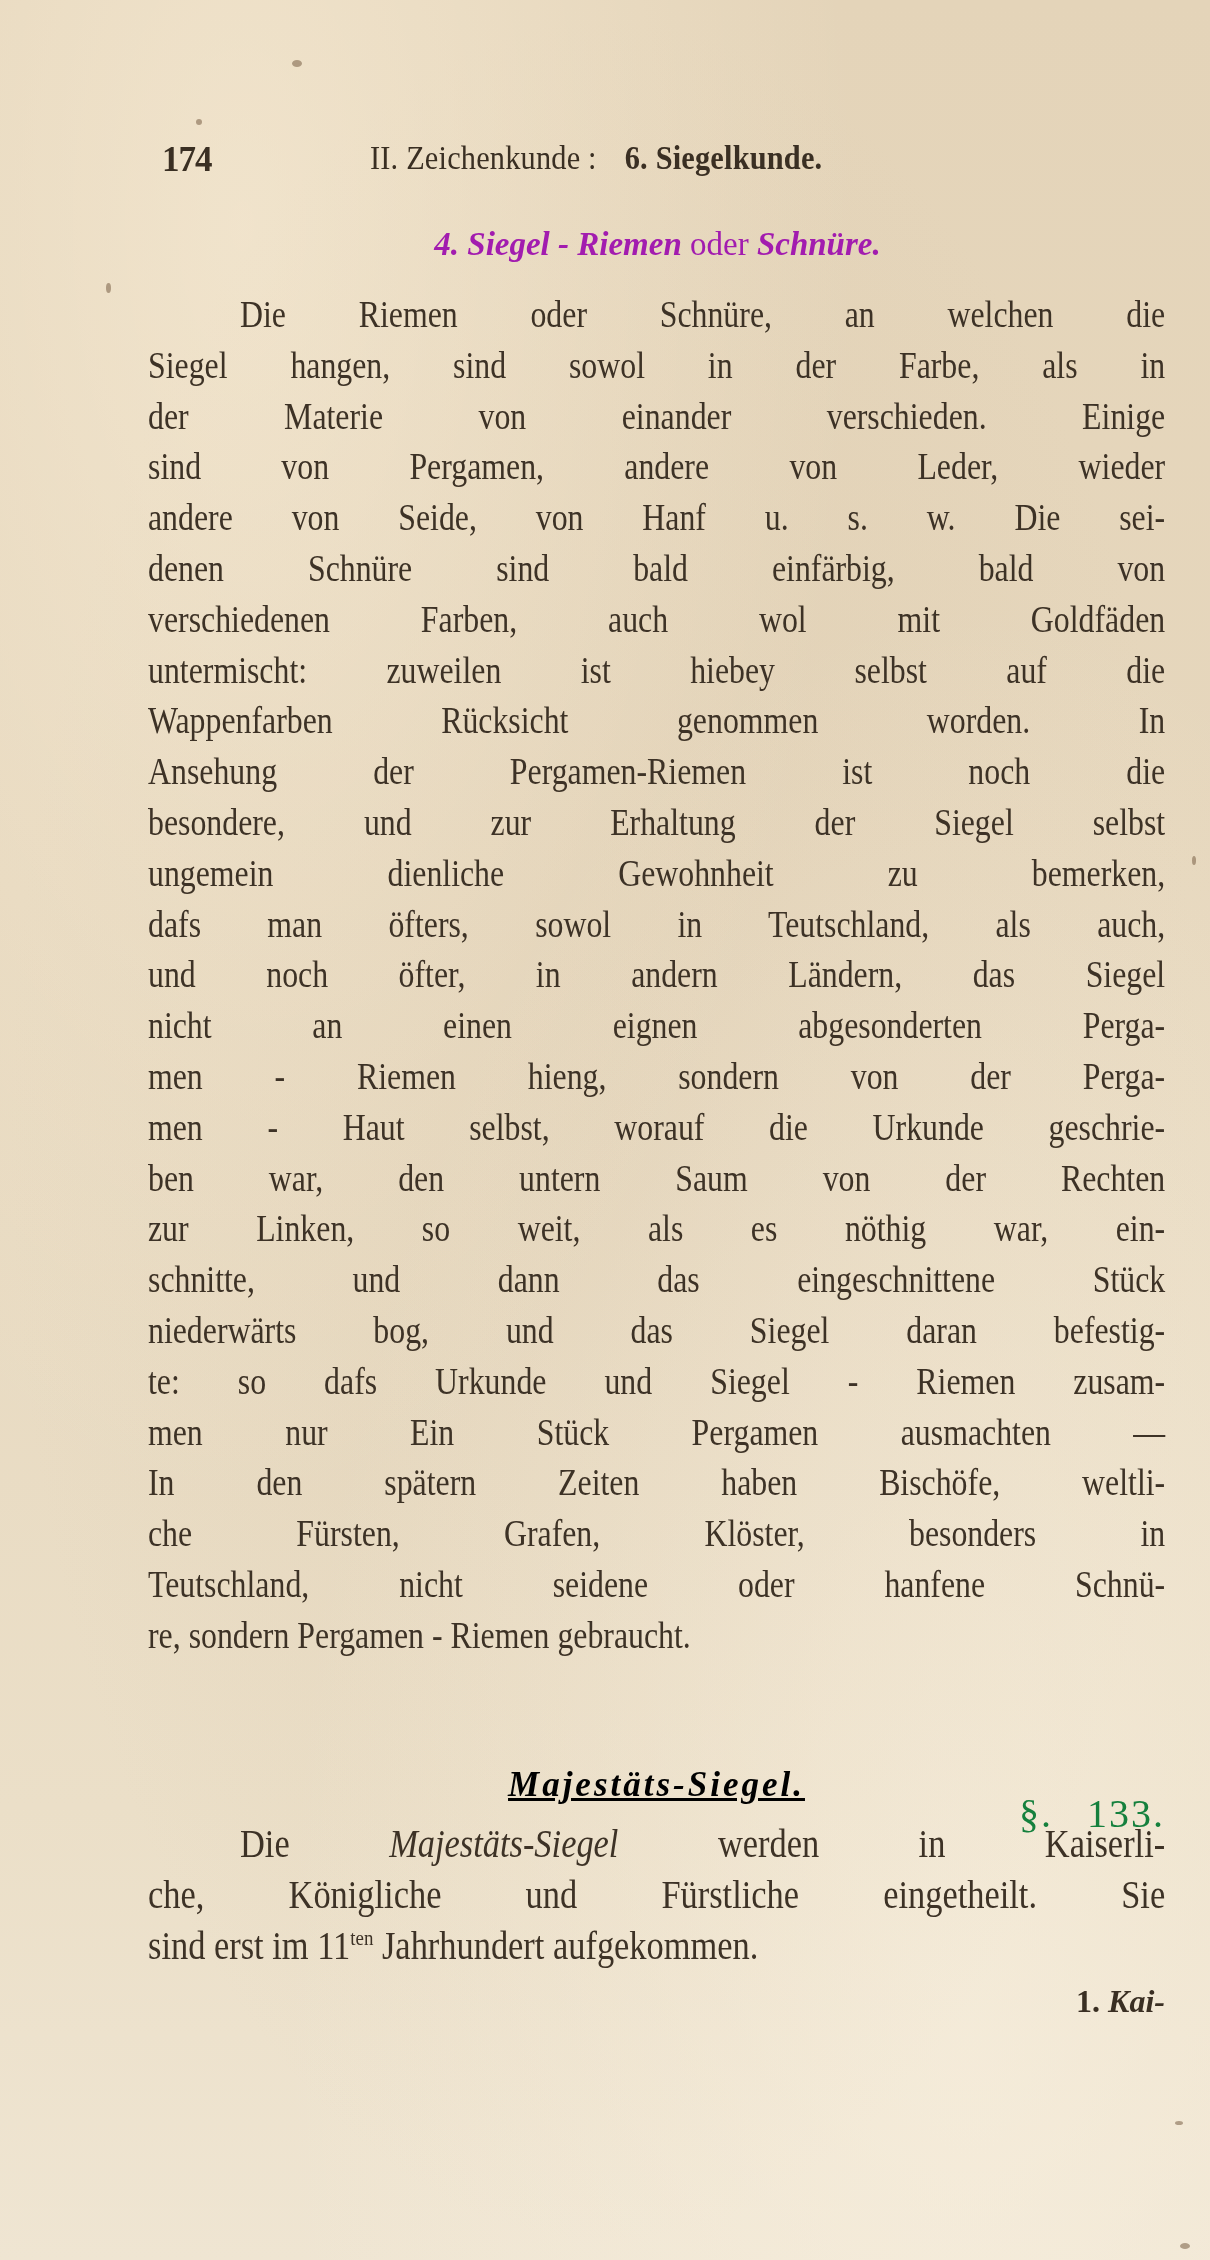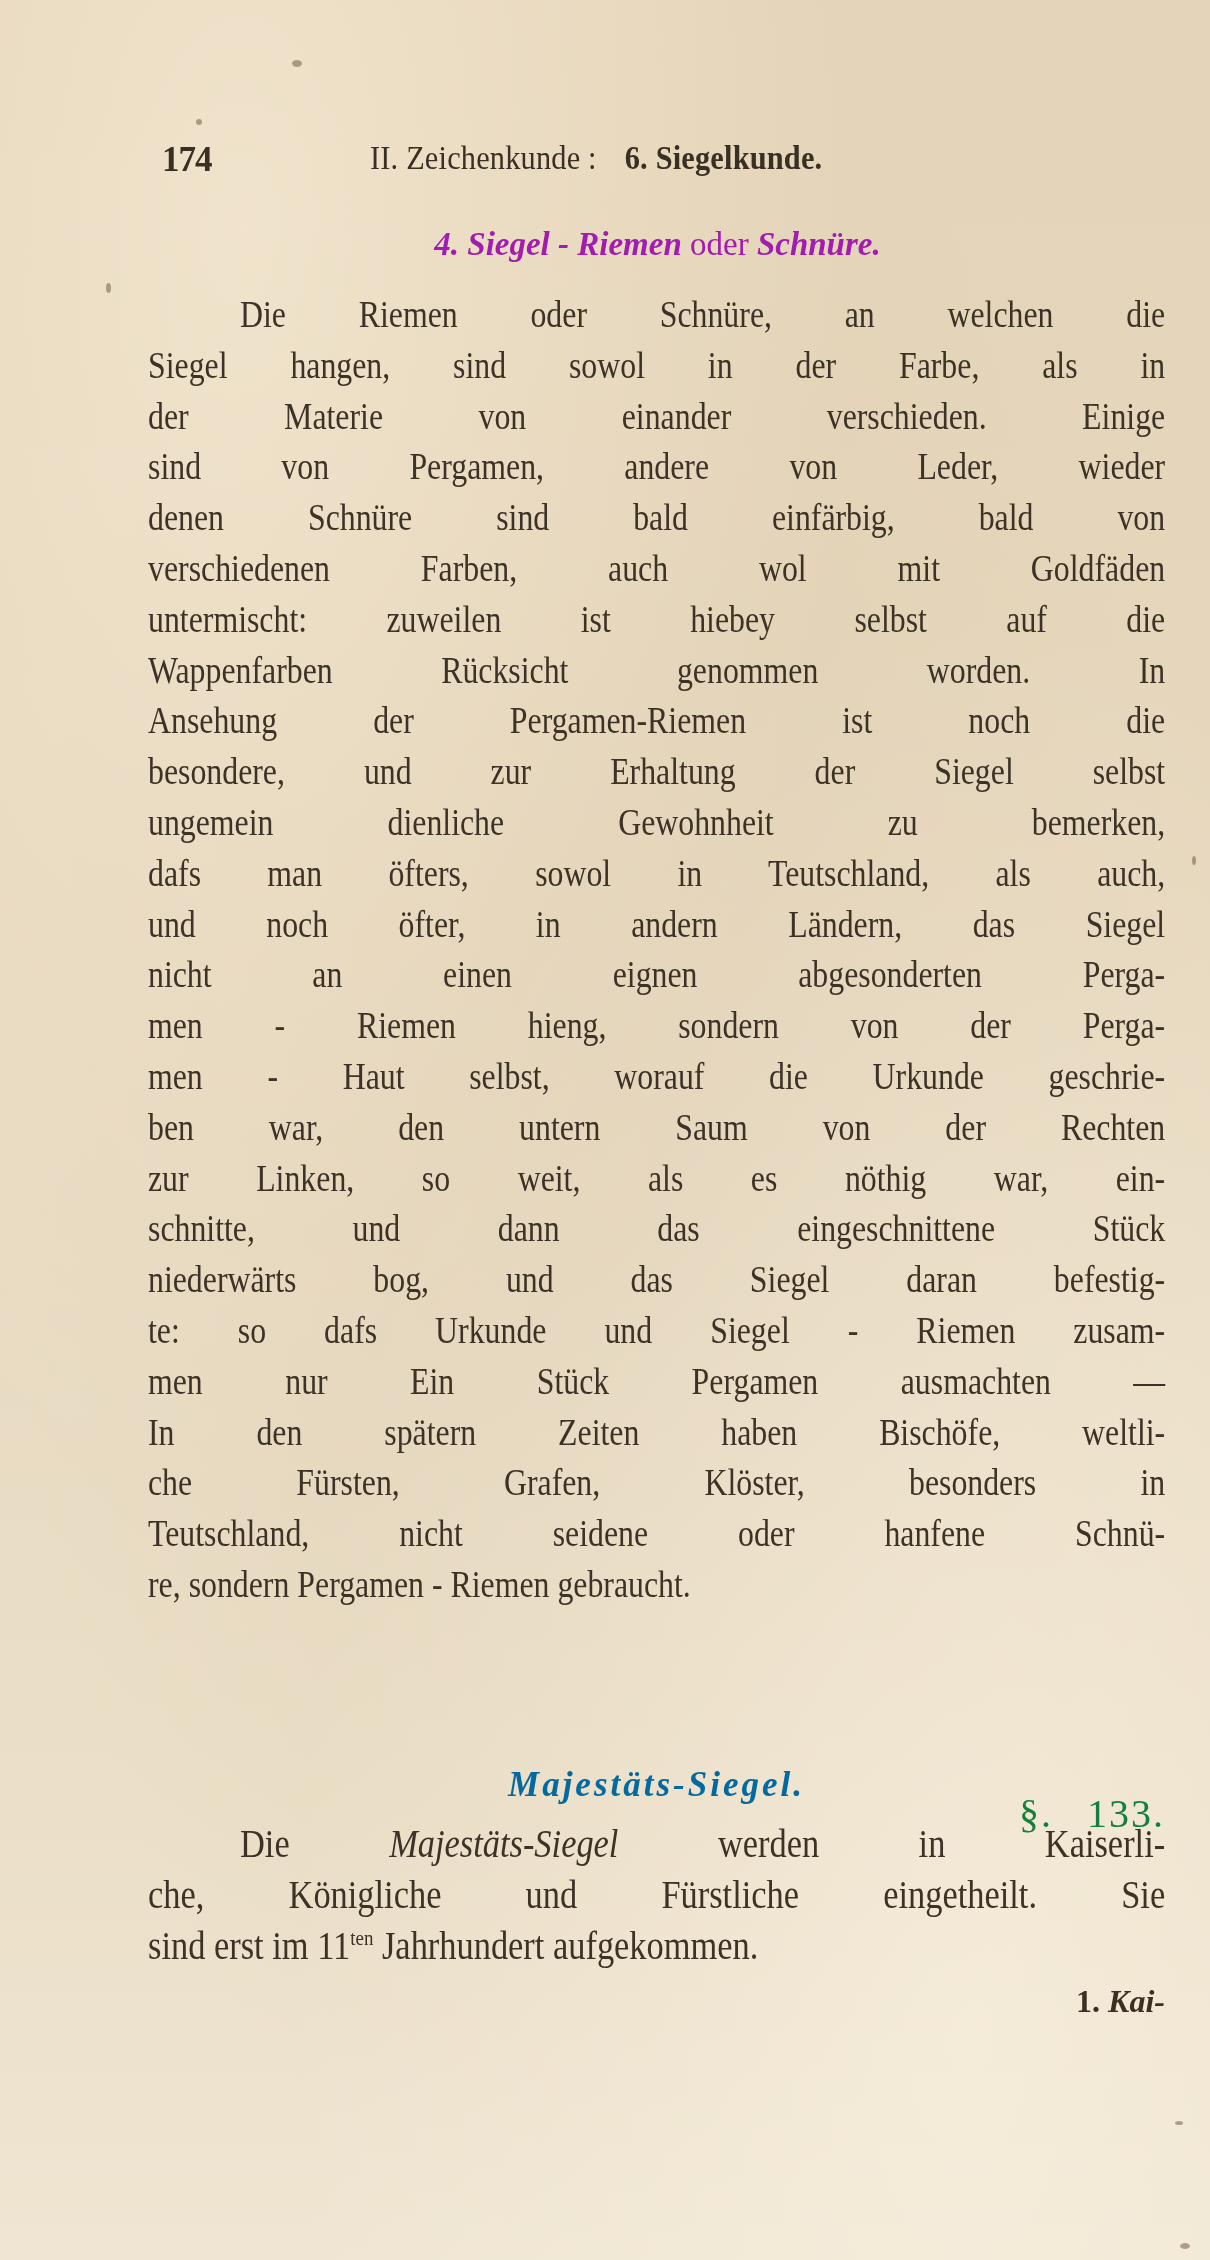--- a/index.html
+++ b/index.html
@@ -127,21 +127,22 @@
   .section-title {
     position: absolute;
     top: 1747px;
     left: 148px;
     width: 1017px;
     text-align: center;
     font-size: 35px;
     font-style: italic;
     font-weight: bold;
     letter-spacing: 3px;
-    color: #0369a1;
+    color: #000000;
+    text-decoration: underline;
   }
   .body-text-2 {
     position: absolute;
     top: 1800px;
     left: 148px;
     width: 1017px;
     font-size: 40px;
     line-height: 51px;
     color: #3d3226;
   }
@@ -185,20 +186,21 @@
     <span class="it">Siegel - Riemen</span>
     <span>oder</span>
     <span class="it">Schnüre.</span>
   </div>
 
   <div class="body-text" id="para1">
       <span class="line indent"><span class="line-inner">Die Riemen oder Schnüre, an welchen die</span></span>
       <span class="line"><span class="line-inner">Siegel hangen, sind sowol in der Farbe, als in</span></span>
       <span class="line"><span class="line-inner">der Materie von einander verschieden. Einige</span></span>
       <span class="line"><span class="line-inner">sind von Pergamen, andere von Leder, wieder</span></span>
+      <span class="line"><span class="line-inner">andere von Seide, von Hanf u. s. w. Die sei-</span></span>
       <span class="line"><span class="line-inner">denen Schnüre sind bald einfärbig, bald von</span></span>
       <span class="line"><span class="line-inner">verschiedenen Farben, auch wol mit Goldfäden</span></span>
       <span class="line"><span class="line-inner">untermischt: zuweilen ist hiebey selbst auf die</span></span>
       <span class="line"><span class="line-inner">Wappenfarben Rücksicht genommen worden. In</span></span>
       <span class="line"><span class="line-inner">Ansehung der Pergamen-Riemen ist noch die</span></span>
       <span class="line"><span class="line-inner">besondere, und zur Erhaltung der Siegel selbst</span></span>
       <span class="line"><span class="line-inner">ungemein dienliche Gewohnheit zu bemerken,</span></span>
       <span class="line"><span class="line-inner">dafs man öfters, sowol in Teutschland, als auch,</span></span>
       <span class="line"><span class="line-inner">und noch öfter, in andern Ländern, das Siegel</span></span>
       <span class="line"><span class="line-inner">nicht an einen eignen abgesonderten Perga-</span></span>

